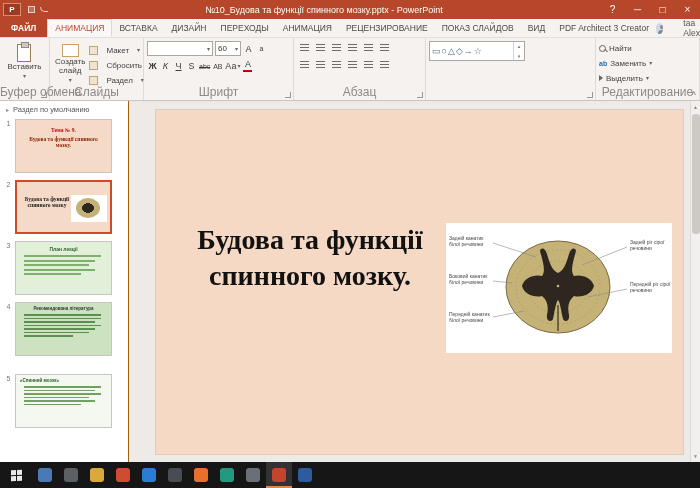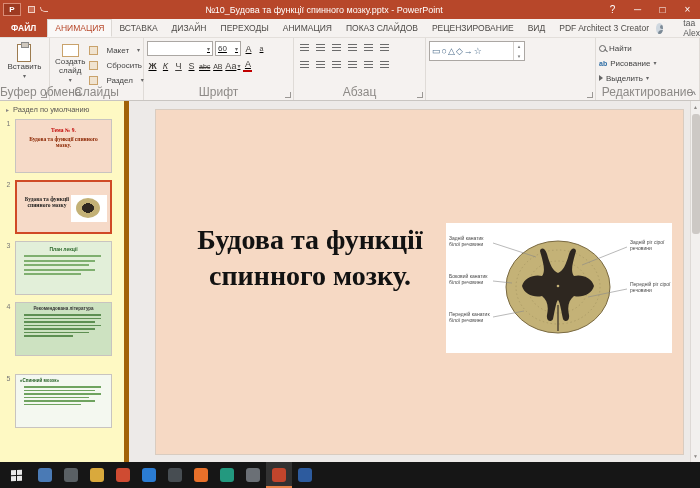--- a/index.html
+++ b/index.html
@@ -36,21 +36,21 @@
   .clipboard-ico { width:14px; height:18px; background:#fff; border:1px solid #9C7B4F; position:relative; margin-top:2px; }
   .clipboard-ico::before { content:""; position:absolute; top:-3px; left:3px; width:6px; height:4px; background:#CFC8BE; border:1px solid #8a8a8a; }
   .dd { font-size:6px; color:#666; line-height:1; }
 
   .g-slides { width:94px; display:flex; gap:2px; }
   .slide-ico { width:17px; height:13px; background:#fff; border:1px solid #C9A26B; margin-top:2px; }
   .slides-stack { display:flex; flex-direction:column; justify-content:flex-start; gap:1px; padding-top:2px; }
   .smallbtn { display:flex; align-items:center; gap:8px; font-size:8px; color:#444; height:14px; white-space:nowrap; }
   .ico-sq { width:9px; height:9px; background:#F0E3D0; border:1px solid #C9A26B; flex:none; }
 
-  .g-font { width:150px;text-decoration:underline; }
+  .g-font { width:150px; }
   .font-row { display:flex; align-items:center; gap:2px; margin-bottom:3px; }
   .combo { background:#fff; border:1px solid #ABA7A3; height:15px; display:flex; align-items:center; font-size:8px; color:#333; padding:0 2px; }
   .font-name { width:66px; } .font-name .dd { margin-left:auto; }
   .font-size { width:26px; } .font-size .dd { margin-left:auto; }
   .fbtn { min-width:11px; height:14px; display:flex; align-items:center; justify-content:center; font-size:9px; color:#3f3c39; }
   .fbtn .dd { margin-left:1px; }
   .b { font-weight:bold; } .i { font-style:italic; } .u { text-decoration:underline; } .st { text-decoration:line-through; font-size:7px; }
   .color-a { display:flex; flex-direction:column; align-items:center; line-height:1; }
   .colorbar { width:9px; height:2px; background:#C00000; margin-top:1px; }
 
@@ -74,21 +74,21 @@
   .ed-row { display:flex; align-items:center; gap:3px; font-size:8px; color:#444; height:14px; margin-bottom:1px; }
   .mag { width:7px; height:7px; border:1.3px solid #666; border-radius:50%; position:relative; flex:none; }
   .mag::after { content:""; position:absolute; width:4px; height:1.3px; background:#666; transform:rotate(45deg); right:-3px; bottom:-1px; }
   .rep-ico { font-size:7px; color:#2e6da4; font-weight:bold; flex:none; }
   .sel-ico { width:0; height:0; border-left:4px solid #666; border-top:3px solid transparent; border-bottom:3px solid transparent; flex:none; }
   .ribbon-collapse { position:absolute; right:4px; bottom:1px; font-size:8px; color:#777; font-weight:bold; }
 
   
   .content { position:absolute; top:101px; bottom:26px; left:0; right:0; background:#EDEAE8; }
 
-  .thumbs { position:absolute; left:0; top:0; bottom:0; width:129px; background:#fef9c3; border-right:5px solid #a16207; overflow:hidden; }
+  .thumbs { position:absolute; left:0; top:0; bottom:0; width:129px; background:#ffffff; border-right:1px solid #a16207; overflow:hidden; }
   .section-header { display:flex; align-items:center; gap:4px; font-size:7.5px; color:#5a5754; padding:4px 4px 2px 6px; }
   .tri { font-size:6px; color:#8a8784; }
   .thumb-row { display:flex; margin:3px 4px 7px 2px; }
   .thumb-row.gap { margin-top:18px; }
   .thumb-num { width:13px; font-size:7px; color:#777; text-align:center; padding-top:1px; }
   .thumb { width:97px; height:54px; background:#fff; border:1px solid #C8C4C0; position:relative; overflow:hidden; flex:none; }
   .thumb.selected { border:2px solid #D04A26; }
   .thumb.peach { background:#F6DAC8; }
   .thumb.green1 { background:#E2EFD9; }
   .thumb.green2 { background:#CDE2C1; }
@@ -148,22 +148,22 @@
   </div>
 </div>
 
 <div class="tabs">
   <div class="tab file">ФАЙЛ</div>
   <div class="tab active">АНИМАЦИЯ</div>
   <div class="tab">ВСТАВКА</div>
   <div class="tab">ДИЗАЙН</div>
   <div class="tab">ПЕРЕХОДЫ</div>
   <div class="tab">АНИМАЦИЯ</div>
+  <div class="tab">РЕЦЕНЗИРОВАНИЕ</div>
   <div class="tab">ПОКАЗ СЛАЙДОВ</div>
-  <div class="tab">РЕЦЕНЗИРОВАНИЕ</div>
   <div class="tab">ВИД</div>
   <div class="tab">PDF Architect 3 Creator</div>
   <div class="tabs-right">
     <span class="avatar"></span>
     <span>taa Alex</span>
   </div>
 </div>
 
 <div class="ribbon">
 
@@ -297,21 +297,21 @@
     <div class="launcher"></div>
   </div>
 
   <div class="group g-editing">
     <div class="ed-row">
       <span class="mag"></span>
       <span>Найти</span>
     </div>
     <div class="ed-row">
       <span class="rep-ico">ab</span>
-      <span>Рисование</span>
+      <span>Заменить</span>
       <span class="dd">▾</span>
     </div>
     <div class="ed-row">
       <span class="sel-ico"></span>
       <span>Выделить</span>
       <span class="dd">▾</span>
     </div>
     <div class="group-label">Редактирование</div>
   </div>
 

